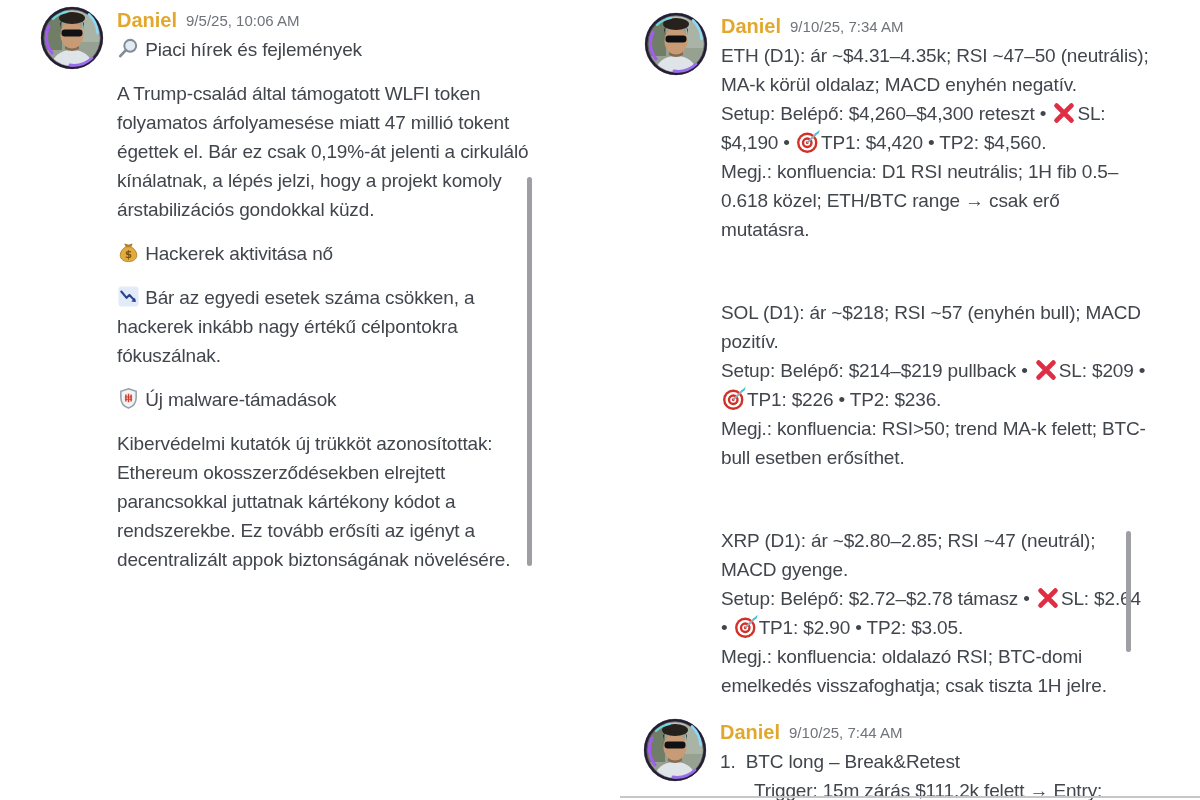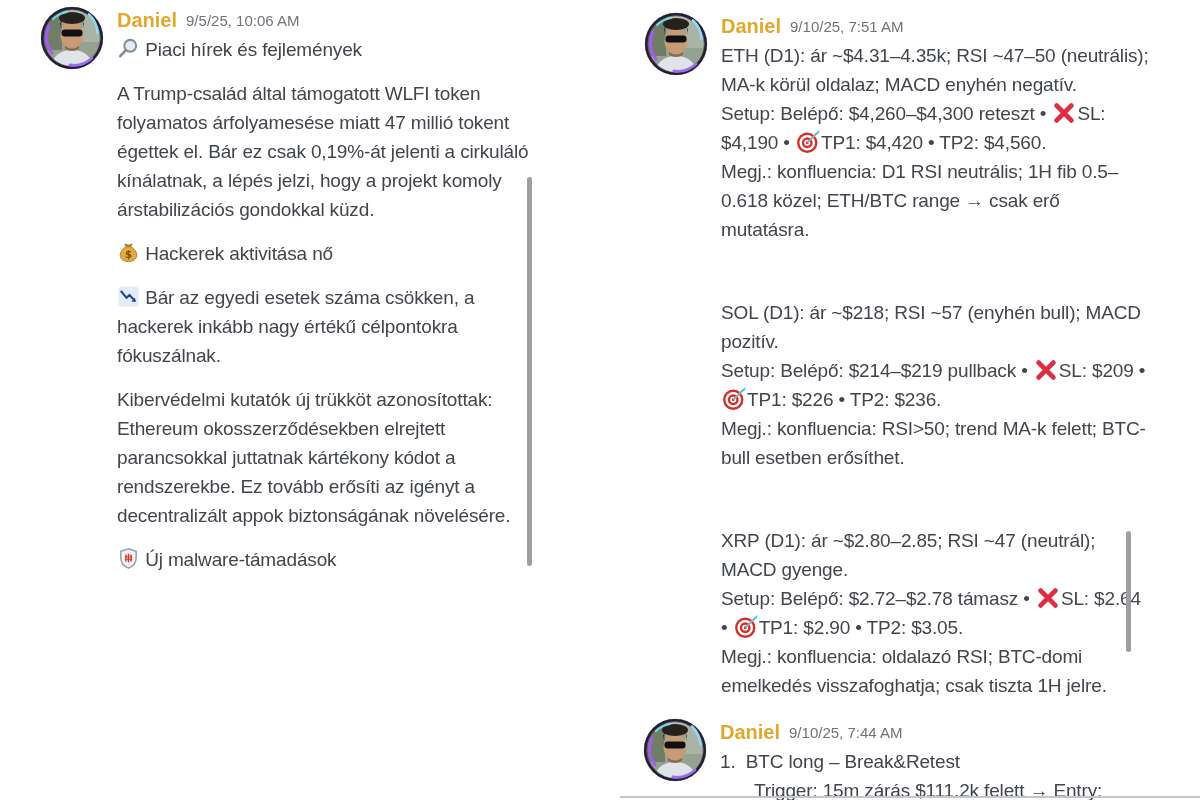--- a/index.html
+++ b/index.html
@@ -92,28 +92,28 @@
                 </svg></span><span class="run"> Hackerek aktivitása nő</span></div>
           </div>
           <div class="block">
             <div class="line"><span class="ico"><svg viewBox="0 0 24 24">
                   <rect x="1.5" y="1.5" width="21" height="21" rx="3.5" fill="#e2ebf7"></rect>
                   <polyline points="4.5,6.8 10,13.4 13,10.4 18,15.8" fill="none" stroke="#27458f" stroke-width="2.2" stroke-linecap="round" stroke-linejoin="round"></polyline>
                   <polygon points="19.8,17.8 14.9,17.1 18.7,13.2" fill="#27458f"></polygon>
                 </svg></span><span class="run"> Bár az egyedi esetek száma csökken, a hackerek inkább nagy értékű célpontokra fókuszálnak.</span></div>
           </div>
           <div class="block">
-            <div class="line"><span class="run">Kibervédelmi kutatók új trükköt azonosítottak: Ethereum okosszerződésekben elrejtett parancsokkal juttatnak kártékony kódot a rendszerekbe. Ez tovább erősíti az igényt a decentralizált appok biztonságának növelésére.</span></div>
-          </div>
-          <div class="block">
             <div class="line"><span class="ico"><svg viewBox="0 0 24 24">
                   <path d="M12 1.8 20 4.4V10.9C20 16.4 16.7 20.3 12 22 7.3 20.3 4 16.4 4 10.9V4.4Z" fill="#f2f3f4" stroke="#98a0a8" stroke-width="1.6"></path>
                   <path d="M9.3 7.8V15.2M12 7V16M14.7 7.8V15.2" stroke="#d0392b" stroke-width="1.5"></path>
                   <path d="M8.2 10.4H15.8M8.2 12.8H15.8" stroke="#d0392b" stroke-width="1"></path>
                 </svg></span><span class="run"> Új malware-támadások</span></div>
+          </div>
+          <div class="block">
+            <div class="line"><span class="run">Kibervédelmi kutatók új trükköt azonosítottak: Ethereum okosszerződésekben elrejtett parancsokkal juttatnak kártékony kódot a rendszerekbe. Ez tovább erősíti az igényt a decentralizált appok biztonságának növelésére.</span></div>
           </div>
         </div>
       </div>
     </article>
   <article class="message" id="msg-r1">
       <span class="avatar">
         <svg viewBox="0 0 64 64">
           <defs>
             <clipPath id="avclip">
               <circle cx="32" cy="32" r="28.5"></circle>
@@ -135,21 +135,21 @@
           <circle cx="32" cy="32" r="29.5" fill="none" stroke="#2a2140" stroke-width="3.4" opacity="0.55"></circle>
           <path d="M9 20A25.8 25.8 0 0 0 12 47" fill="none" stroke="#a35cf1" stroke-width="3" stroke-linecap="round"></path>
           <path d="M49 8.5A27.5 27.5 0 0 1 57.5 27" fill="none" stroke="#8ed9f5" stroke-width="2.6" stroke-linecap="round"></path>
           <path d="M52 52A26.5 26.5 0 0 1 30 59" fill="none" stroke="#9a6cf0" stroke-width="2.8" stroke-linecap="round"></path>
           <path d="M13 13A26 26 0 0 1 27 6" fill="none" stroke="#6fe0e8" stroke-width="2.2" stroke-linecap="round" opacity="0.9"></path>
         </svg>
       </span>
       <div class="content">
         <div class="hdr">
           <span class="uname">Daniel</span>
-          <span class="ts">9/10/25, 7:51 AM</span>
+          <span class="ts">9/10/25, 7:34 AM</span>
         </div>
         <div class="body">
           <div class="block">
             <div class="line"><span class="run">ETH (D1): ár ~$4.31–4.35k; RSI ~47–50 (neutrális); MA-k körül oldalaz; MACD enyhén negatív.</span></div>
             <div class="line"><span class="run">Setup: Belépő: $4,260–$4,300 reteszt • </span><span class="ico lg"><svg viewBox="0 0 24 24">
                   <path d="M5.2 5.2 18.8 18.8M18.8 5.2 5.2 18.8" stroke="#dd2e44" stroke-width="4.5" stroke-linecap="round"></path>
                 </svg></span><span class="run">SL: $4,190 • </span><span class="ico lg"><svg viewBox="0 0 24 24">
                   <circle cx="11.3" cy="12.7" r="9.4" fill="#d22f27"></circle>
                   <circle cx="11.3" cy="12.7" r="7.2" fill="#ffffff"></circle>
                   <circle cx="11.3" cy="12.7" r="5" fill="#d22f27"></circle>

